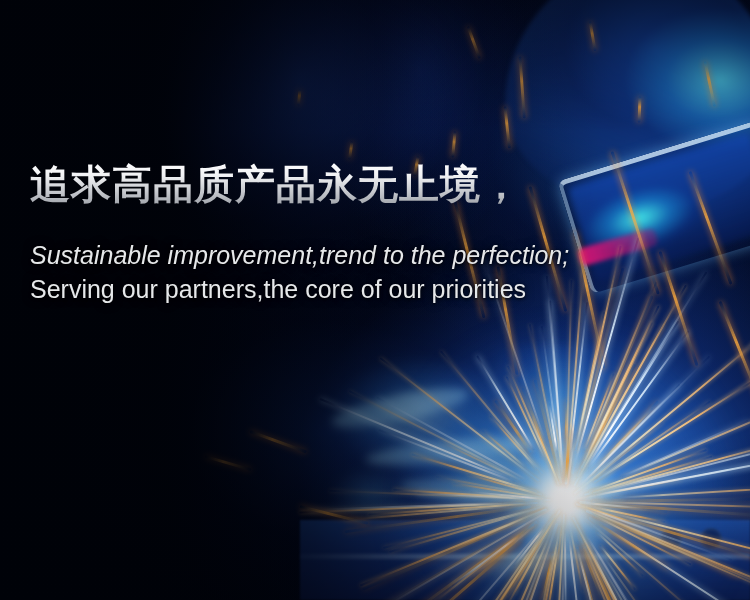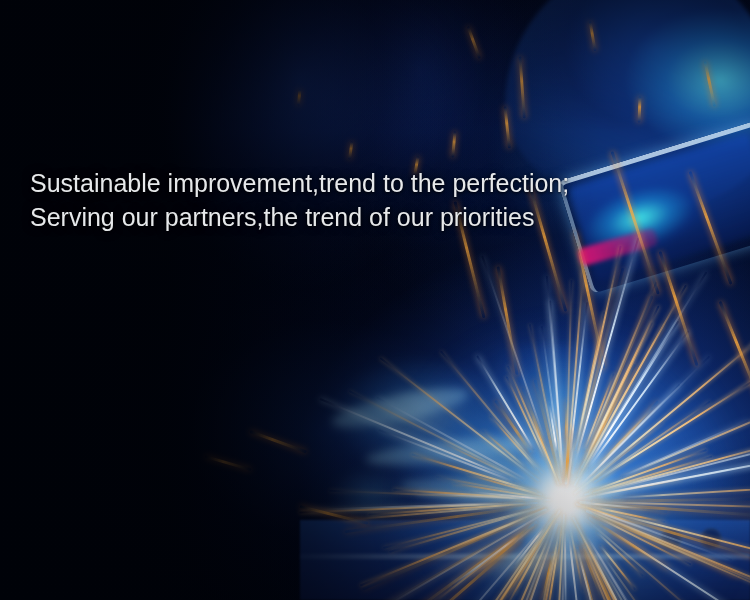--- a/index.html
+++ b/index.html
@@ -191,21 +191,21 @@
   .subline {
     font-family: "Liberation Sans", sans-serif;
     font-weight: normal;
     font-size: 25px;
     line-height: 34px;
     letter-spacing: 0px;
     color: #e6e8ea;
     text-shadow: 0 1px 3px rgba(0,0,0,0.85), 0 0 10px rgba(0,0,0,0.6);
     white-space: nowrap;
   }
-  .subline.first { margin-top: 10px; }
+  .subline.first { margin-top: 26px; font-style: italic; }
 </style>
 </head>
 <body>
 
 <div id="banner">
 
   <div class="bg-layer bg-base"></div>
   <div class="bg-layer bg-jacket"></div>
 
   <div class="helmet"></div>
@@ -397,17 +397,18 @@
       <div class="spark ember" style="left: 720px; top: 300px; width: 110px; transform: rotate(68deg); opacity: 0.85;"></div>
       <div class="spark ember" style="left: 498px; top: 265px; width: 110px; transform: rotate(80deg); opacity: 0.85;"></div>
       <div class="spark ember" style="left: 250px; top: 430px; width: 60px; transform: rotate(20deg); opacity: 0.85;"></div>
       <div class="spark ember" style="left: 205px; top: 455px; width: 48px; transform: rotate(16deg); opacity: 0.85;"></div>
       <div class="spark ember" style="left: 300px; top: 505px; width: 70px; transform: rotate(14deg); opacity: 0.85;"></div>
     </div>
 
   <div class="bg-layer vignette"></div>
 
   <div class="copy">
+    <div class="headline">追求高品质产品永无止境，</div>
     <div class="subline first">Sustainable improvement,trend to the perfection;</div>
-    <div class="subline">Serving our partners,the trend of our priorities</div>
+    <div class="subline">Serving our partners,the core of our priorities</div>
   </div>
 
 </div>
 
 </body></html>

